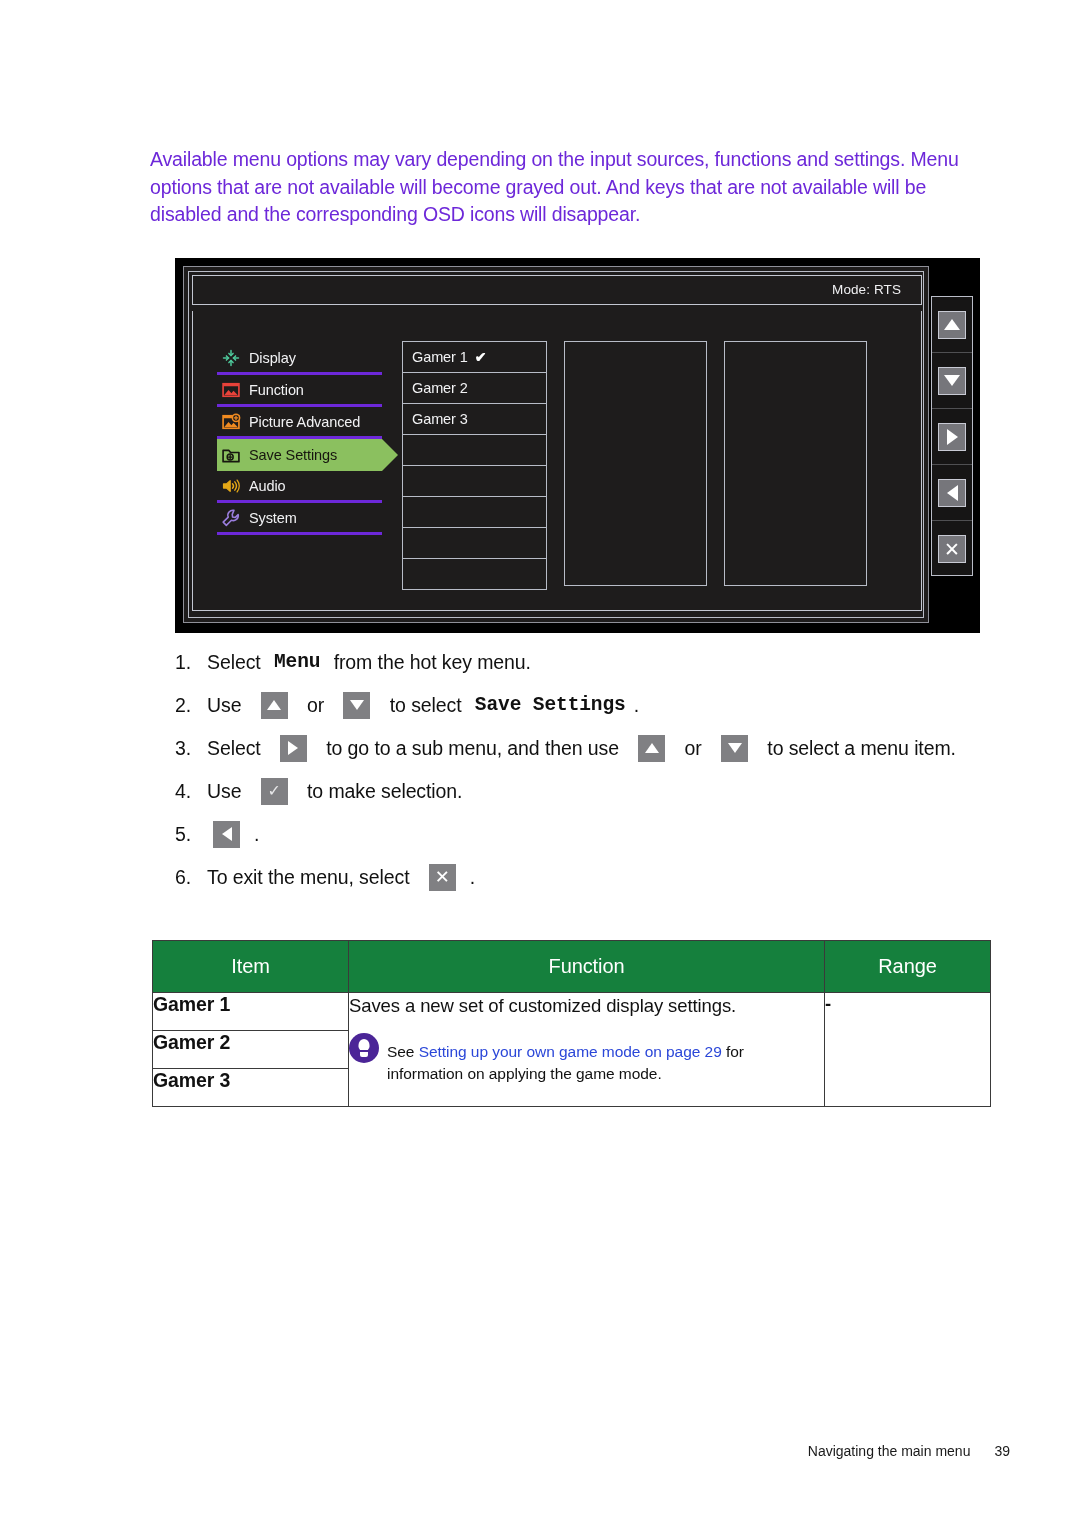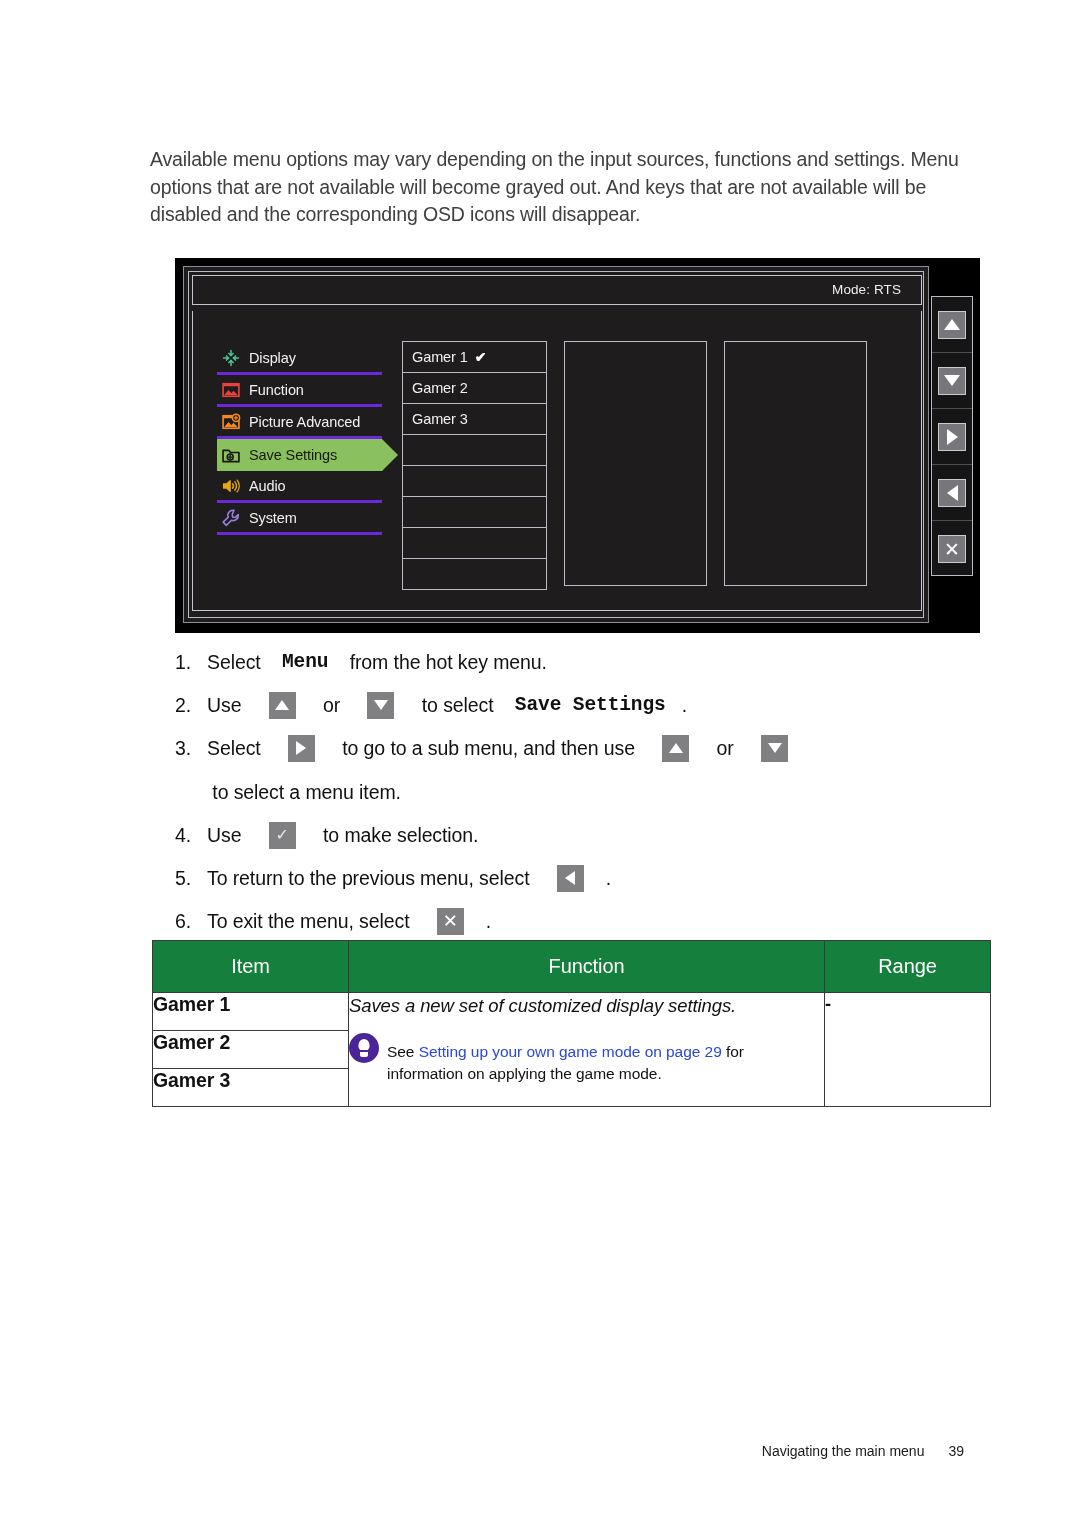--- a/index.html
+++ b/index.html
@@ -34,21 +34,21 @@
   }
 
   
   .intro {
     position: absolute;
     left: 150px;
     top: 146px;
     width: 840px;
     font-size: 19.5px;
     line-height: 27.5px;
-    color: #404040;
+    color: #6d28d9;
     letter-spacing: -0.15px;
   }
 
   
   .osd-figure {
     position: absolute;
     left: 175px;
     top: 258px;
     width: 805px;
     height: 375px;
@@ -238,21 +238,21 @@
   }
   .step-num {
     width: 32px;
     flex: 0 0 32px;
     text-align: left;
   }
   .step-text {
     display: flex;
     align-items: center;
     flex-wrap: wrap;
-    gap: 16px;
+    gap: 8px;
   }
   .step-text b { font-weight: bold; font-family: Liberation Mono, monospace; }
   .inl {
     display: inline-flex;
     align-items: center;
     justify-content: center;
     width: 27px;
     height: 27px;
     background: #808083;
     margin: 0 6px;
@@ -305,21 +305,21 @@
   .cell-func {
     padding: 8px 10px 10px 9px;
     font-size: 18.5px;
     letter-spacing: -0.1px;
   }
   .cell-range {
     padding: 8px 0 0 12px;
     font-size: 18.5px;
     font-weight: bold;
   }
-  .func-line { margin: 0 0 12px 0; line-height: 26px; font-style: italic; }
+  .func-line { margin: 0 0 12px 0; line-height: 26px; }
   .note {
     display: flex;
     align-items: flex-start;
     gap: 8px;
   }
   .bulb {
     flex: 0 0 30px;
     width: 30px;
     height: 30px;
     border-radius: 50%;
@@ -358,21 +358,21 @@
   }
   .link { color: #2b47d8; }
 
   
   .footer {
     position: absolute;
     left: 0;
     right: 0;
     top: 1443px;
     text-align: right;
-    padding-right: 116px;
+    padding-right: 70px;
     font-size: 14px;
     color: #1a1a1a;
   }
   .footer .pg { margin-left: 24px; }
 </style>
 </head>
 <body>
 
 <div class="page">
 
@@ -567,21 +567,20 @@
           <span style="white-space: pre;">Use </span>
           <span class="inl">
             <span class="glyph-check">✓</span>
           </span>
           <span style="white-space: pre;"> to make selection.</span>
         </span>
       </div>
       <div class="step">
         <span class="step-num">5.</span>
         <span class="step-text">
-          <span style="white-space: pre;">To return to the previous menu, select </span>
           <span class="inl">
             <span class="tri-left"></span>
           </span>
           <span style="white-space: pre;">.</span>
         </span>
       </div>
       <div class="step">
         <span class="step-num">6.</span>
         <span class="step-text">
           <span style="white-space: pre;">To exit the menu, select </span>

